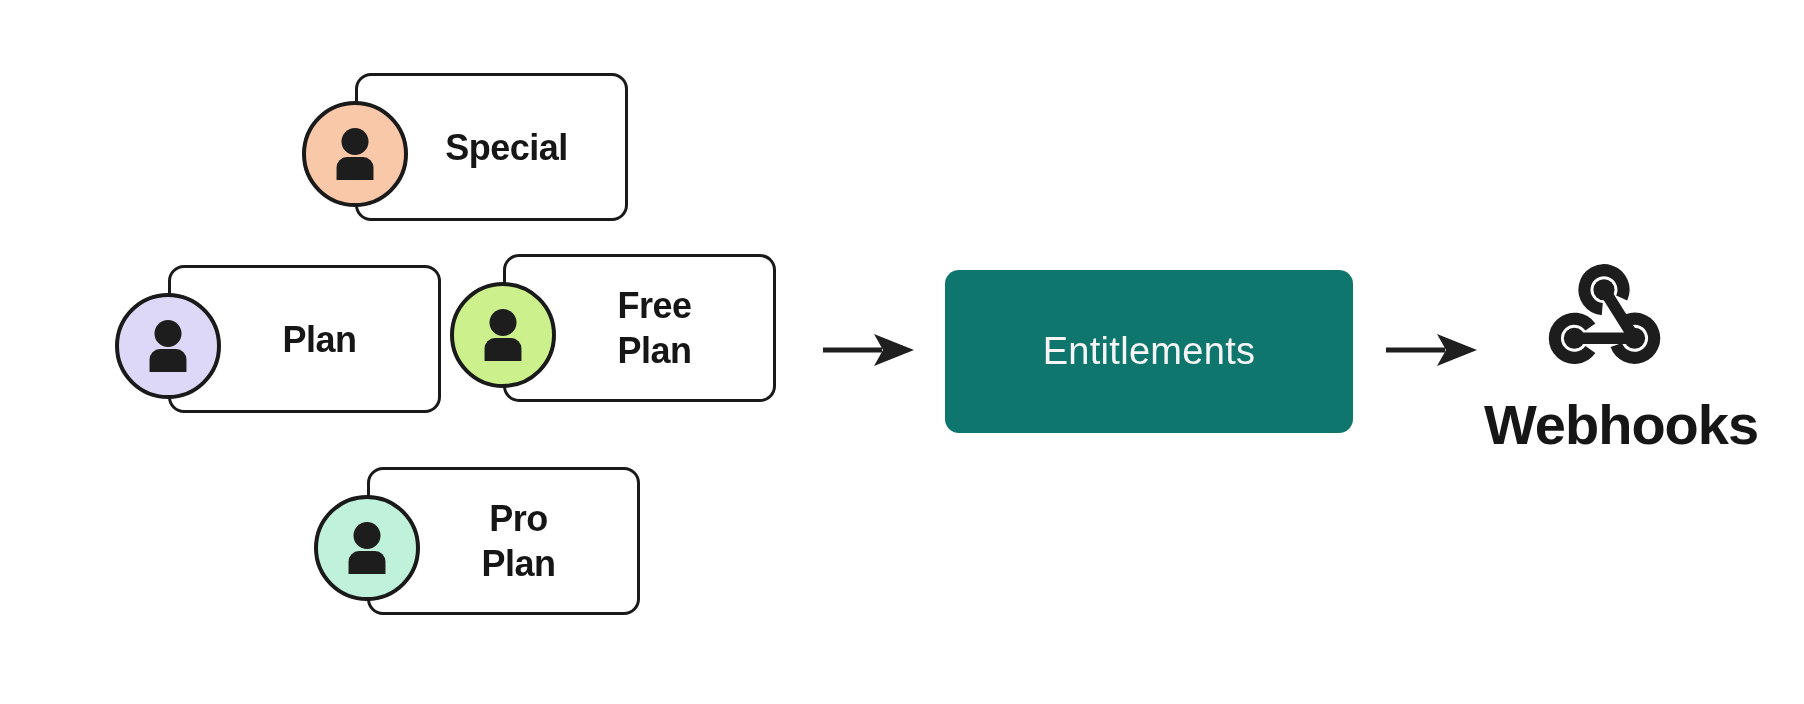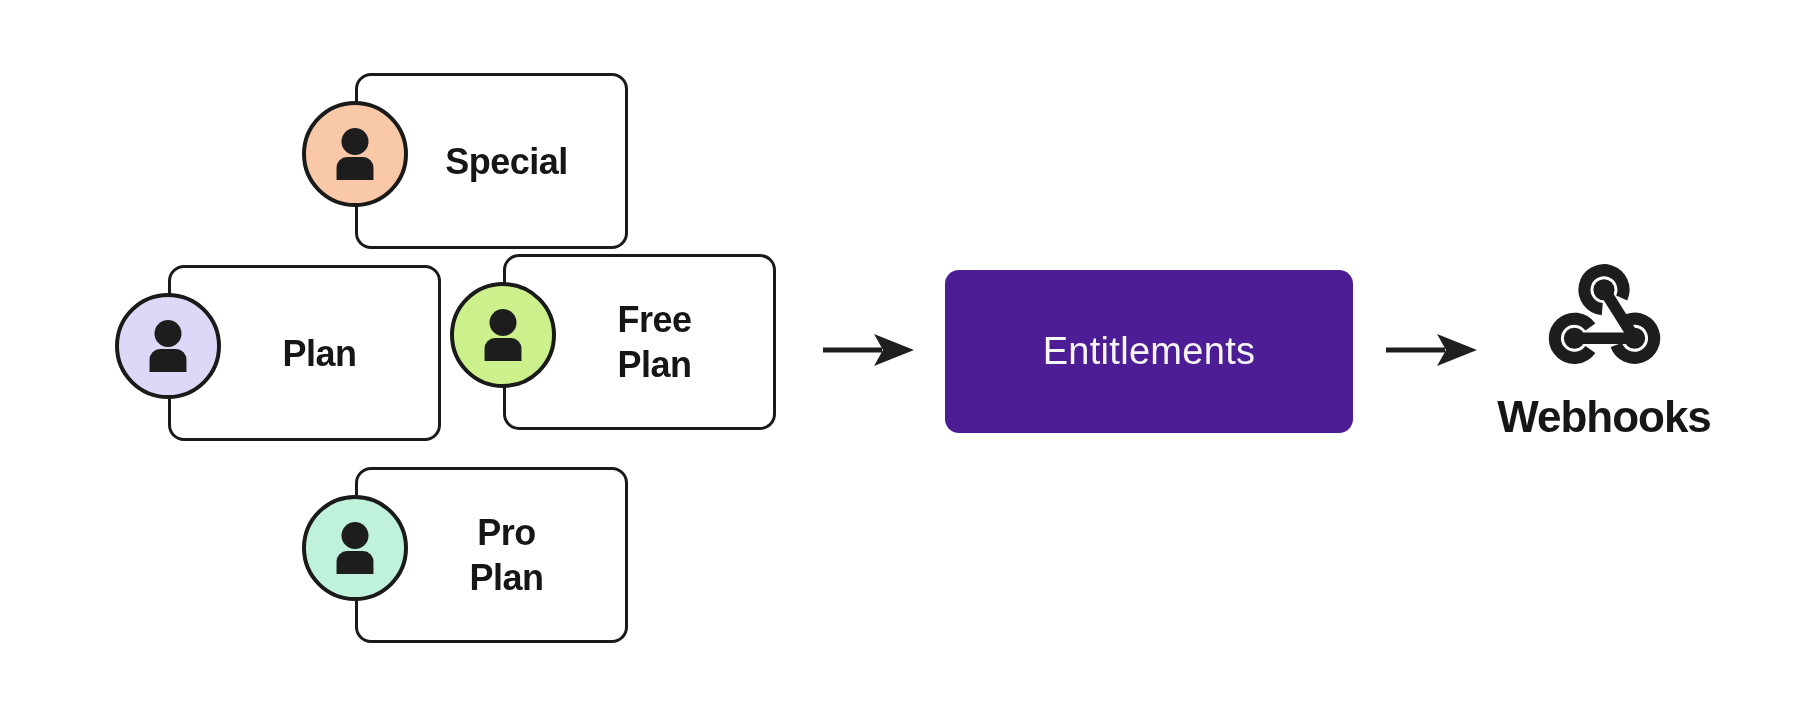--- a/index.html
+++ b/index.html
@@ -9,30 +9,30 @@
     font-family:"Liberation Sans", sans-serif;
     position:relative;
     overflow:hidden;
     color:#161616;
   }
   .canvas{position:absolute;inset:0;}
 
   
   .card{
     position:absolute;
-    width:273px;height:176px;
+    width:273px;height:148px;
     background:#ffffff;
     border:3px solid #1a1a1a;
     border-radius:16px;
     box-sizing:border-box;
   }
   .card-special{left:355px;top:73px;}
   .card-custom {left:168px;top:265px;}
   .card-free   {left:503px;top:254px;}
-  .card-pro    {left:355px;top:467px;}
+  .card-pro    {left:367px;top:467px;}
 
   .avatar{
     position:absolute;
     left:-56px;top:25px;
     width:98px;height:98px;
     border:4px solid #1a1a1a;
     border-radius:50%;
     display:flex;align-items:center;justify-content:center;
   }
   .avatar svg{display:block;}
@@ -69,21 +69,21 @@
   .arrow{position:absolute;width:92px;height:34px;}
   .arrow-1{left:822px;top:333px;}
   .arrow-2{left:1385px;top:333px;}
 
   
   .webhook-icon{position:absolute;left:1548px;top:258px;width:113px;height:112px;}
   .webhook-label{
     position:absolute;
     left:1484px;top:392px;width:240px;
     text-align:center;
-    font-size:44px;font-weight:700;letter-spacing:-1px;
+    font-size:56px;font-weight:700;letter-spacing:-1px;
     color:#161616;
   }
 </style>
 </head>
 <body>
 
 <div class="canvas">
 
   <div class="card card-special">
     <div class="avatar" style="background: rgb(249, 200, 169);">
@@ -133,21 +133,21 @@
       <div class="w700">Pro</div>
       <div class="w400">Plan</div>
     </div>
   </div>
 
   <svg class="arrow arrow-1" viewBox="0 0 92 34" xmlns="http://www.w3.org/2000/svg">
     <line x1="1" y1="17" x2="60" y2="17" stroke="#1f1f1f" stroke-width="5"></line>
     <polygon points="52,1 92,17 52,33 61,17" fill="#1f1f1f"></polygon>
   </svg>
 
-  <div class="process-box" style="background: #4c1d95; color: rgb(245, 245, 245);">
+  <div class="process-box" style="background: #0f766e; color: rgb(245, 245, 245);">
     <div>Entitlements</div>
   </div>
 
   <svg class="arrow arrow-2" viewBox="0 0 92 34" xmlns="http://www.w3.org/2000/svg">
     <line x1="1" y1="17" x2="60" y2="17" stroke="#1f1f1f" stroke-width="5"></line>
     <polygon points="52,1 92,17 52,33 61,17" fill="#1f1f1f"></polygon>
   </svg>
 
   <svg class="webhook-icon" viewBox="0 0 107 106" xmlns="http://www.w3.org/2000/svg">
 

